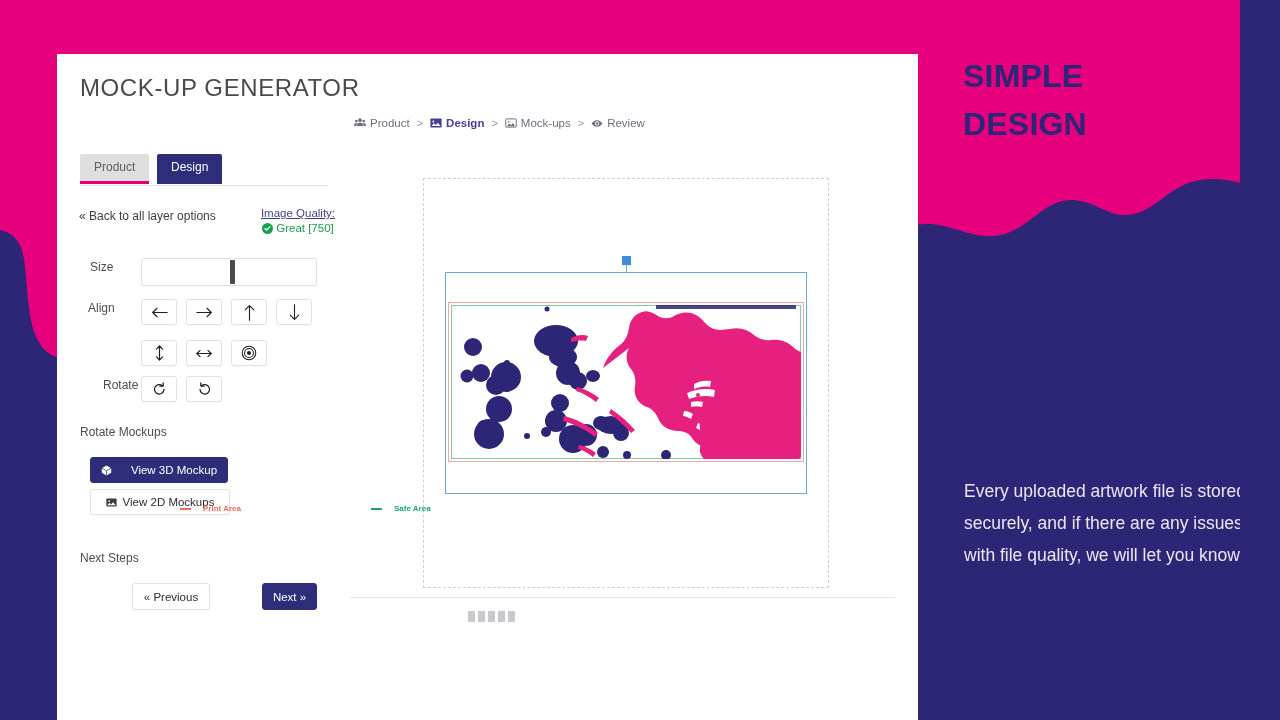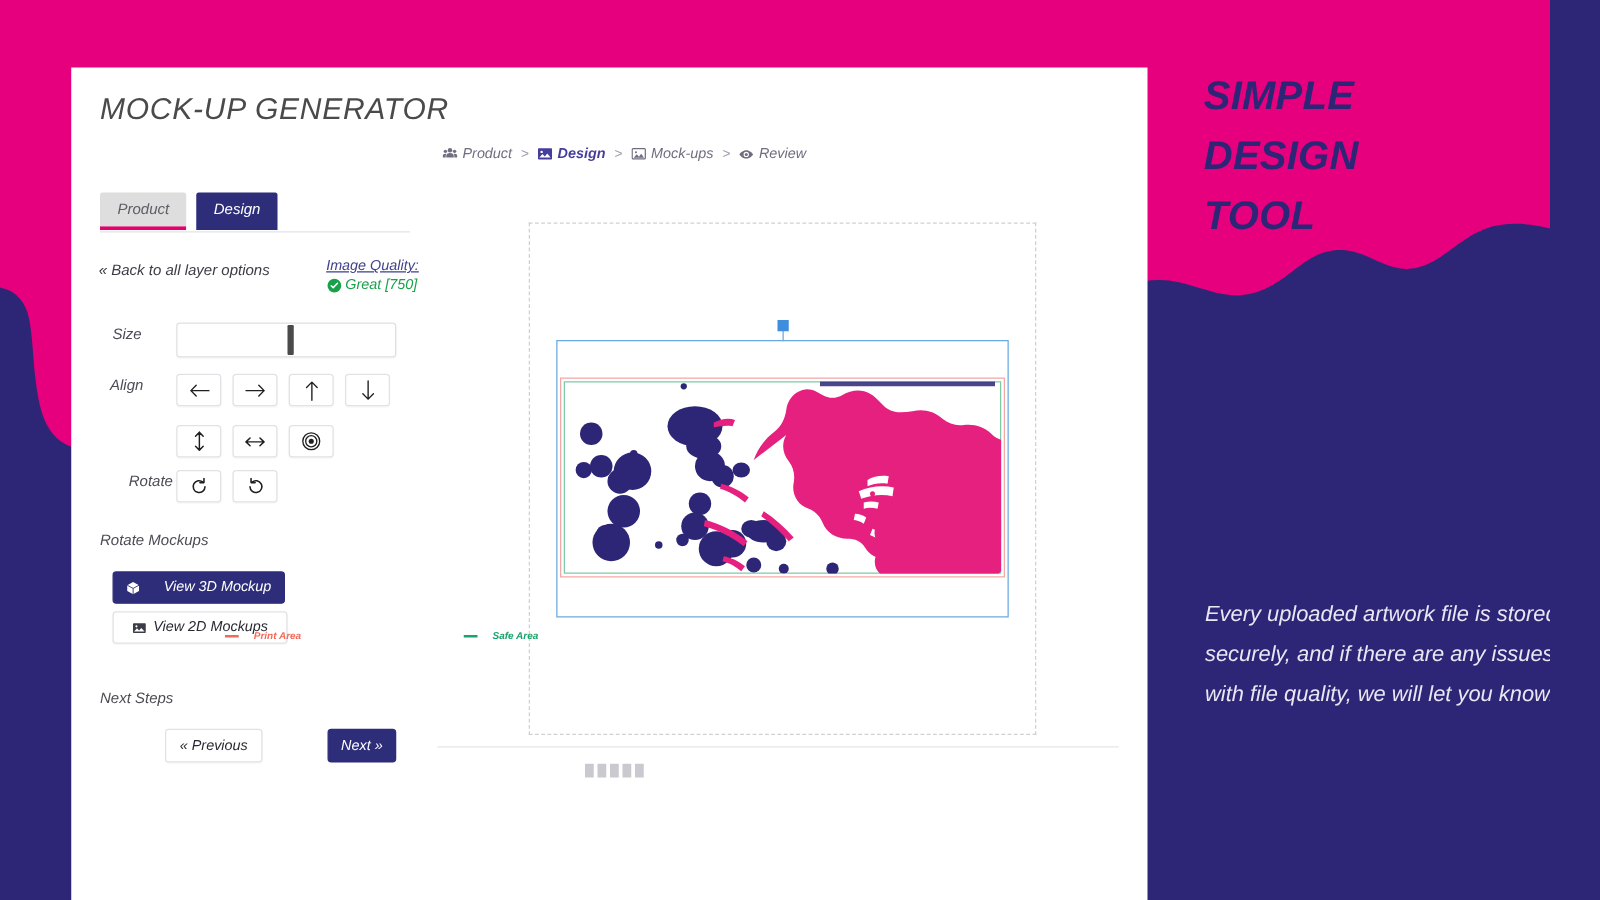--- a/index.html
+++ b/index.html
@@ -10,21 +10,20 @@
     overflow: hidden;
     font-family: "Liberation Sans", sans-serif;
     background: #2d2575;
   }
   #stage {
     position: relative;
     width: 1240px;
     height: 720px;
     overflow: hidden;
     background: #3b82f6;
-    font-style: italic;
   }
   
   .bg-pink {
     position: absolute;
     left: 0; top: 0;
     width: 1280px; height: 720px;
   }
   
   .app-window {
     position: absolute;
@@ -728,17 +727,16 @@
         <div class="page-dot"></div>
         <div class="page-dot"></div>
         <div class="page-dot"></div>
         <div class="page-dot"></div>
       </div>
   </div>
 
   <div class="mk-heading">
     <div>SIMPLE</div>
     <div>DESIGN</div>
-    <div>TOOL</div>
   </div>
   <div class="mk-body">Every uploaded artwork file is stored securely, and if there are any issues with file quality, we will let you know.</div>
 
 </div>
 
 </body></html>

